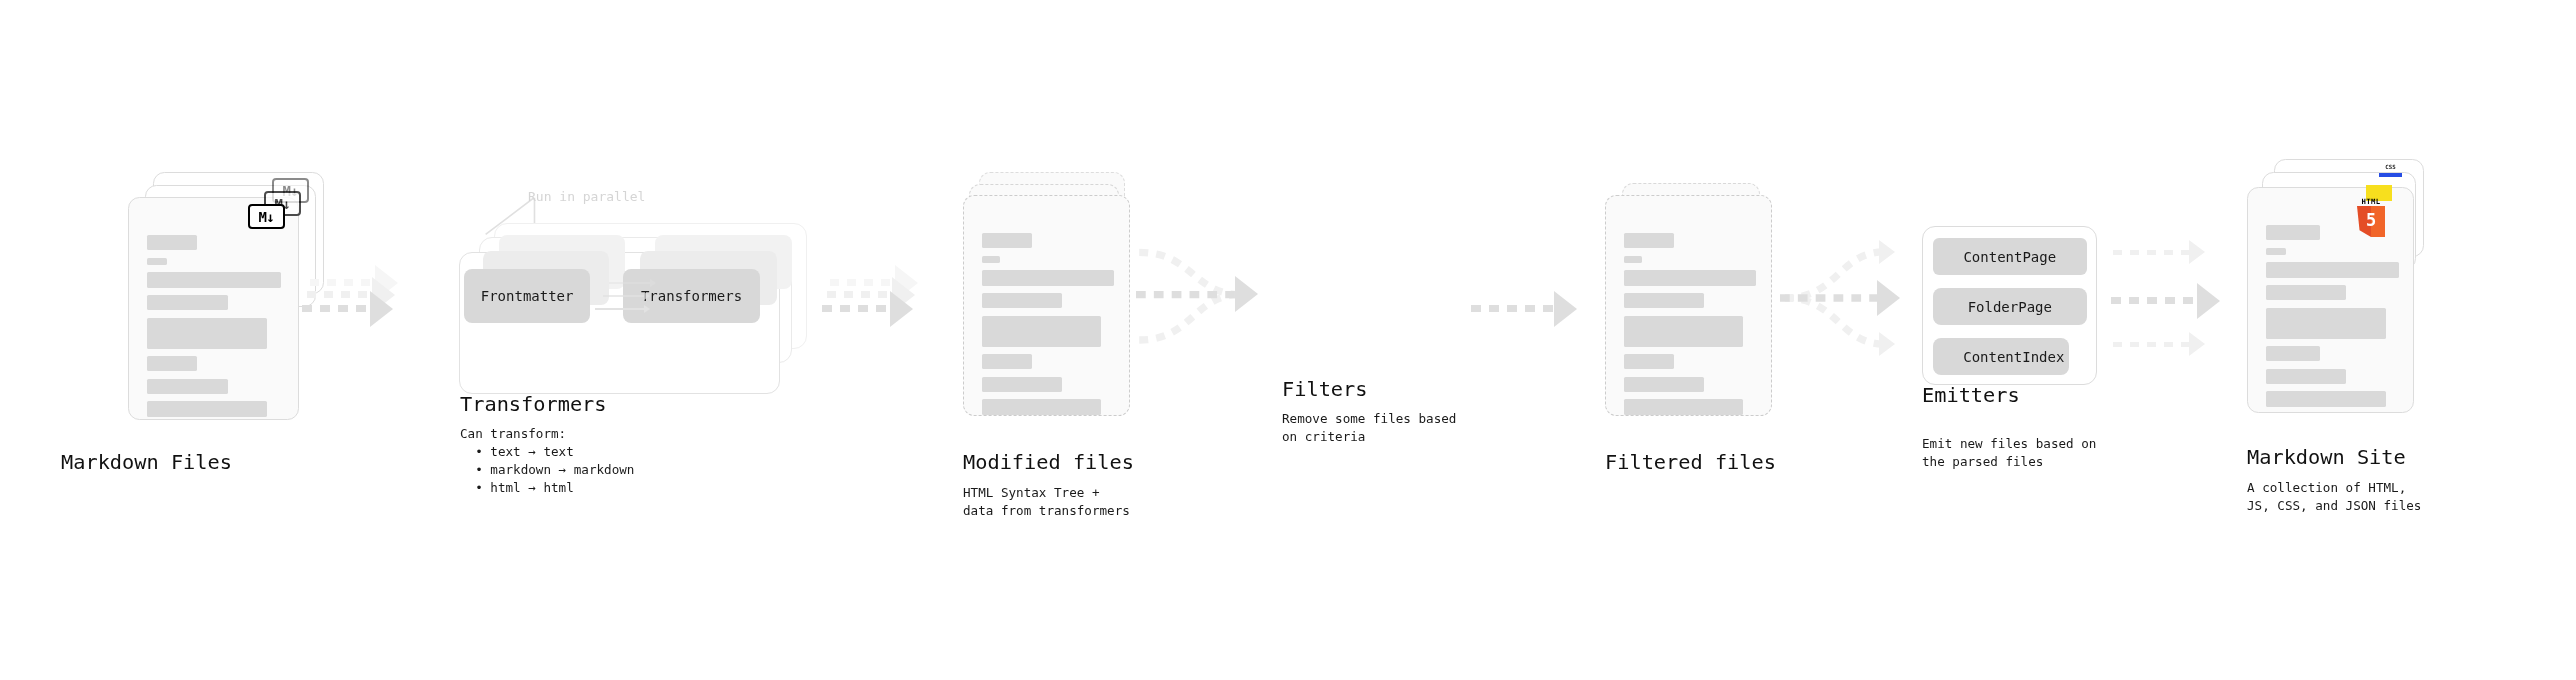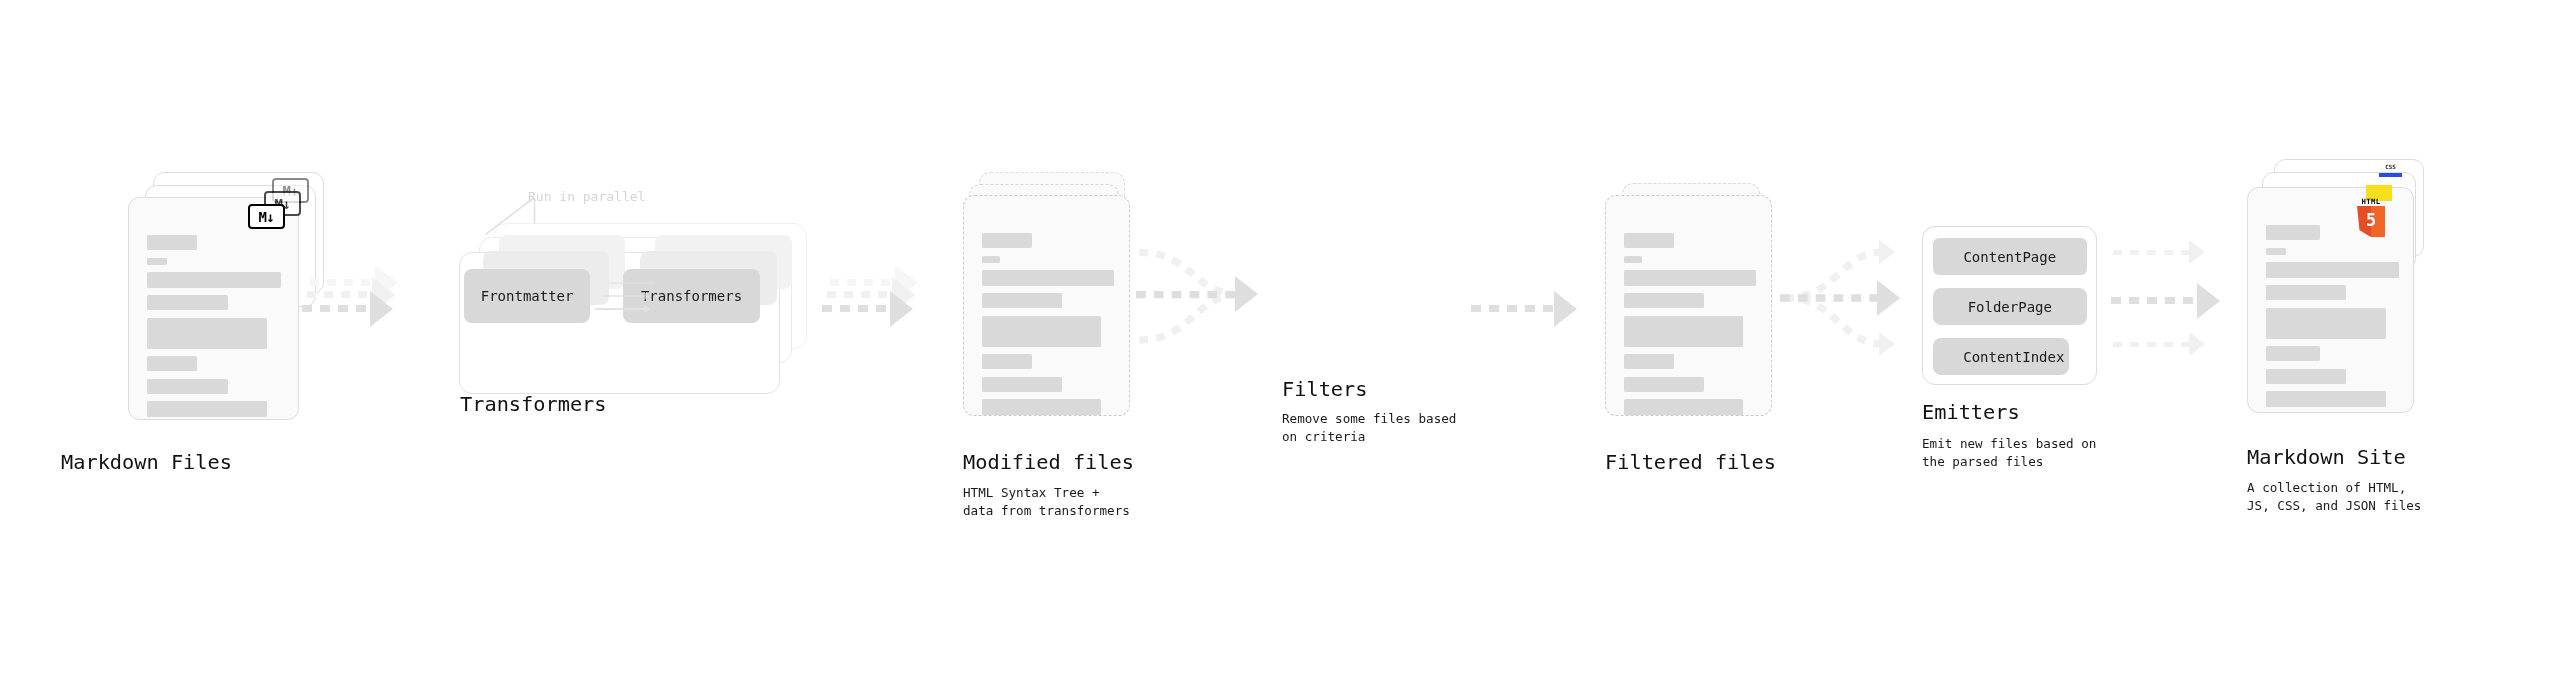--- a/index.html
+++ b/index.html
@@ -188,20 +188,24 @@
       <div class="ln" style="width:41px;"></div>
         <div class="hd"></div>
     </div>
     <div class="tiny-arrow" style="left:135px;top:52px;width:55px;height:8.1px;">
       <div class="ln" style="width:49px;"></div>
         <div class="hd"></div>
     </div>
   </div>
 
   <div class="title" style="left:460px;top:392px;">Transformers</div>
+  <div class="caption" style="left:460px;top:425px;">Can transform:
+  • text → text
+  • markdown → markdown
+  • html → html</div>
 </div>
 
 <div class="arrow faint2" style="left:830px;top:265px;width:98px;height:36px;">
   <div class="seg" style="left:0;top:14px;width:72px;"></div>
     <div class="head" style="left:65px;top:0;"></div>
 </div>
 <div class="arrow faint" style="left:827px;top:277px;width:98px;height:36px;">
   <div class="seg" style="left:0;top:14px;width:72px;"></div>
     <div class="head" style="left:65px;top:0;"></div>
 </div>
@@ -288,21 +292,21 @@
     <div class="chip" style="left:9.8px;top:11.4px;width:154px;height:37px;border-radius:6px;">
       <span>ContentPage</span>
     </div>
     <div class="chip" style="left:9.8px;top:61px;width:154px;height:37px;">
       <span>FolderPage</span>
     </div>
     <div class="chip" style="left:9.8px;top:111px;width:136px;height:37px;padding-left:26px;">
       <span>ContentIndex</span>
     </div>
   </div>
-  <div class="title" style="left:1922px;top:400px;">Emitters</div>
+  <div class="title" style="left:1922px;top:383px;">Emitters</div>
   <div class="caption" style="left:1922px;top:435px;">Emit new files based on
 the parsed files</div>
 </div>
 
 <div class="arrow small faint" style="left:2113px;top:240px;width:114px;height:24.4px;">
   <div class="seg" style="left:0;top:9.8px;width:81px;"></div>
     <div class="head" style="left:76px;top:0;"></div>
 </div>
 <div class="arrow" style="left:2111px;top:283px;width:130px;height:36px;">
   <div class="seg" style="left:0;top:14px;width:91px;"></div>

